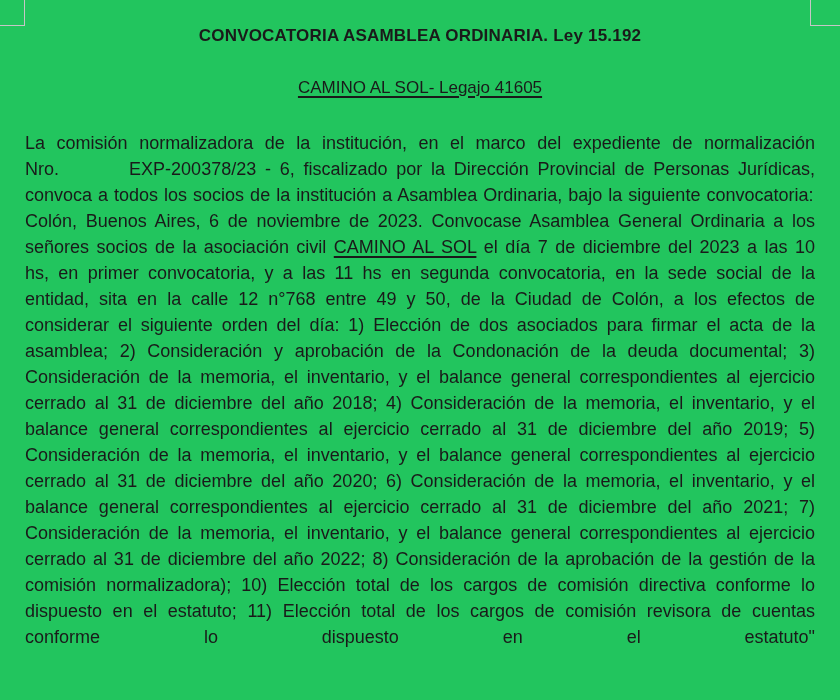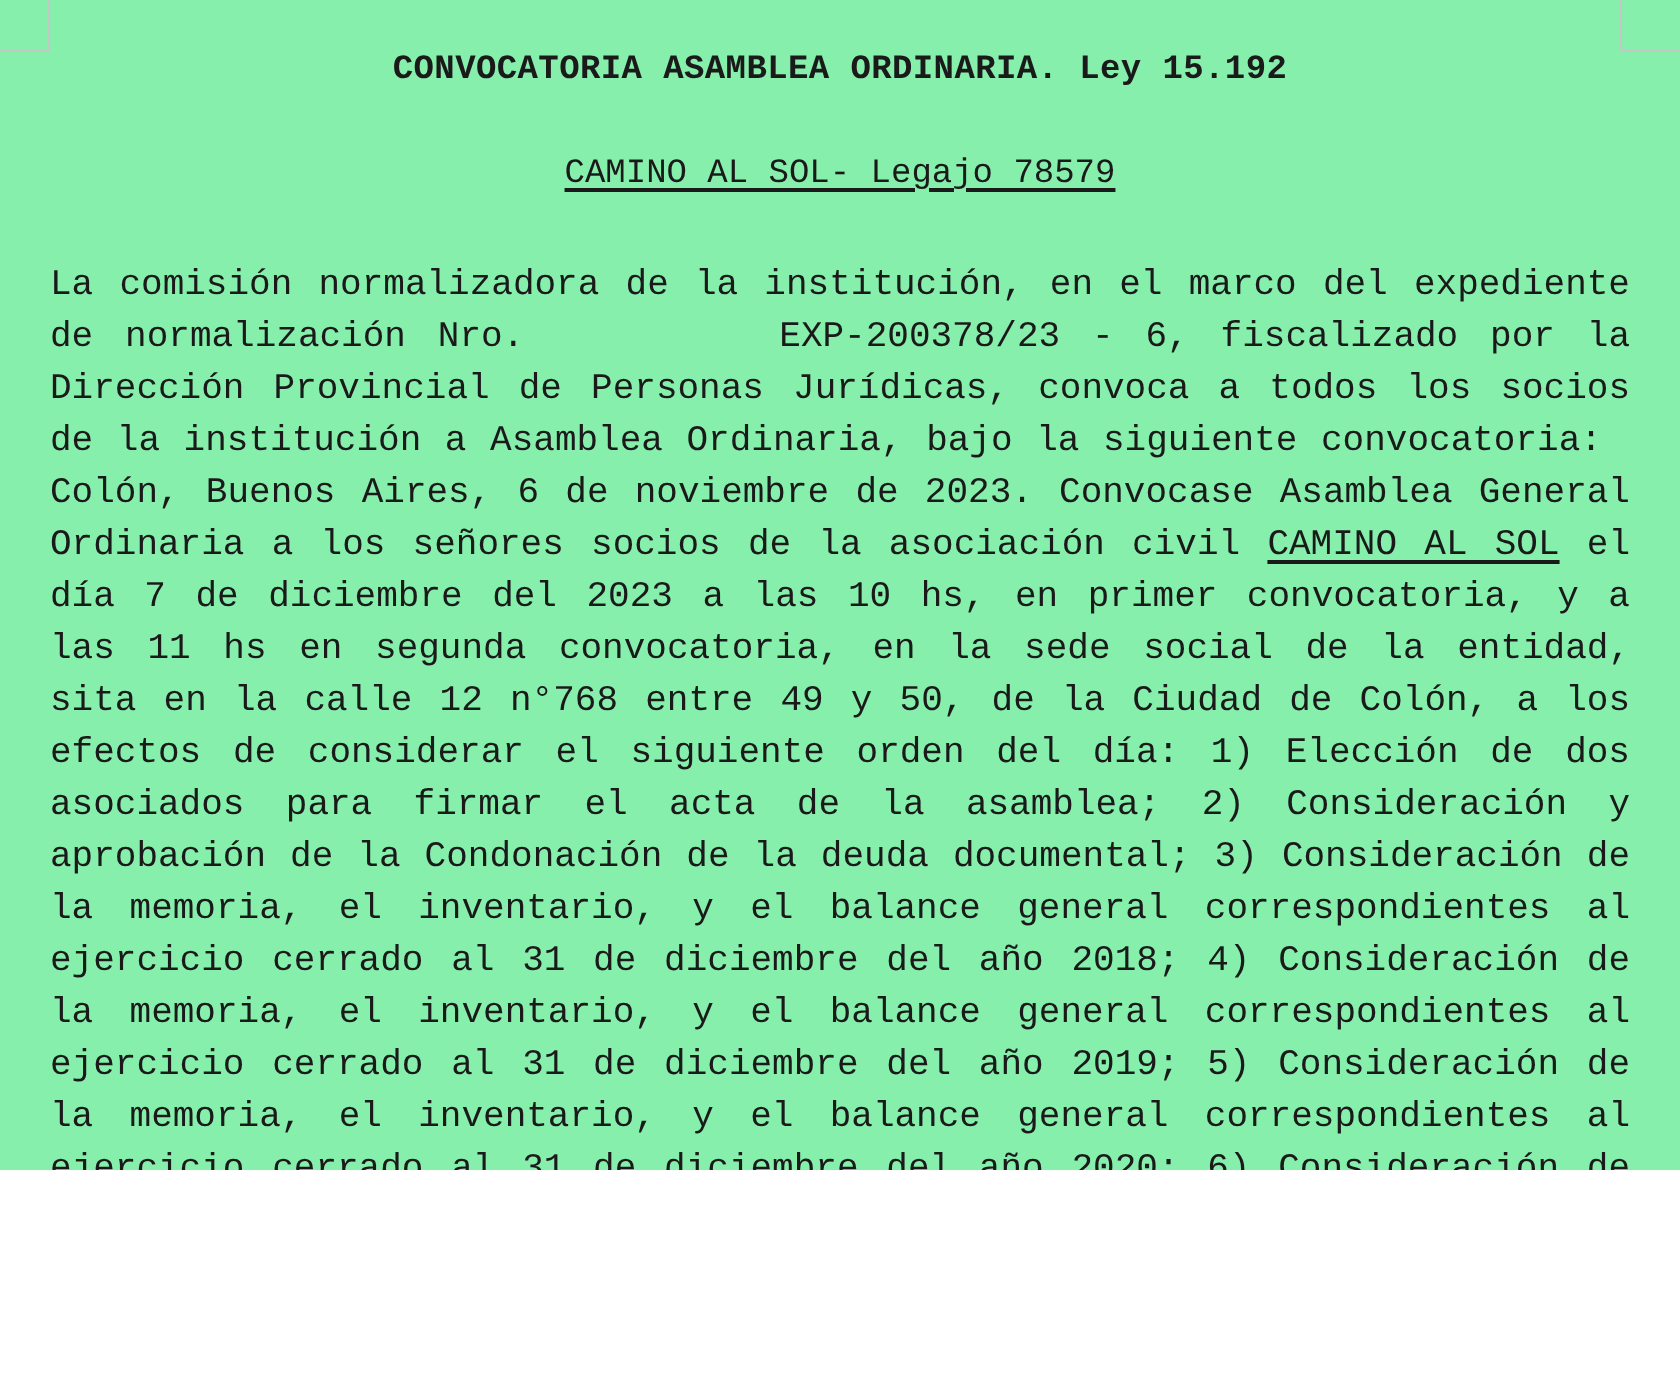--- a/index.html
+++ b/index.html
@@ -3,24 +3,24 @@
 <meta charset="utf-8">
 <style>
   html, body {
     margin: 0;
     padding: 0;
     background: #ffffff;
   }
   .page {
     position: relative;
     width: 840px;
-    height: 585px;
-    background: #86efac;
+    height: 700px;
+    background: #22c55e;
     overflow: hidden;
-    font-family: Liberation Mono, monospace;
+    font-family: Liberation Sans, sans-serif;
     color: #1a1a1a;
   }
   
   .gridmark { position: absolute; background: #c6c6c6; }
   .gm-left-v  { left: 24px;  top: 0;    width: 1px;  height: 26px; }
   .gm-left-h  { left: 0;     top: 25px; width: 25px; height: 1px; }
   .gm-right-v { left: 810px; top: 0;    width: 1px;  height: 26px; }
   .gm-right-h { left: 810px; top: 25px; width: 30px; height: 1px; }
 
   .doc {
@@ -69,21 +69,21 @@
 
   <div class="gridmark gm-left-v"></div>
   <div class="gridmark gm-left-h"></div>
   <div class="gridmark gm-right-v"></div>
   <div class="gridmark gm-right-h"></div>
 
   <div class="doc">
 
     <div class="title">CONVOCATORIA ASAMBLEA ORDINARIA. Ley 15.192</div>
 
-    <div class="subtitle"><span class="u">CAMINO AL SOL- Legajo 78579</span></div>
+    <div class="subtitle"><span class="u">CAMINO AL SOL- Legajo 41605</span></div>
 
     <div class="bodytext">
 
       <p class="para">La comisión normalizadora de la institución, en el marco del expediente de normalización Nro.&nbsp;&nbsp;&nbsp;&nbsp;&nbsp;&nbsp;&nbsp; EXP-200378/23 - 6, fiscalizado por la Dirección Provincial de Personas Jurídicas, convoca a todos los socios de la institución a Asamblea Ordinaria, bajo la siguiente convocatoria:</p>
 
       <p class="para justify-last"><span>Colón, Buenos Aires, 6 de noviembre de 2023. Convocase Asamblea General Ordinaria a los señores socios de la asociación civil </span><span class="u">CAMINO AL SOL</span><span> el día 7 de diciembre del 2023 a las 10 hs, en primer convocatoria, y a las 11 hs en segunda convocatoria, en la sede social de la entidad, sita en la calle 12 n°768 entre 49 y 50, de la Ciudad de Colón, a los efectos de considerar el siguiente orden del día: 1) Elección de dos asociados para firmar el acta de la asamblea; 2) Consideración y aprobación de la Condonación de la deuda documental; 3) Consideración de la memoria, el inventario, y el balance general correspondientes al ejercicio cerrado al 31 de diciembre del año 2018; 4) Consideración de la memoria, el inventario, y el balance general correspondientes al ejercicio cerrado al 31 de diciembre del año 2019; 5) Consideración de la memoria, el inventario, y el balance general correspondientes al ejercicio cerrado al 31 de diciembre del año 2020; 6) Consideración de la memoria, el inventario, y el balance general correspondientes al ejercicio cerrado al 31 de diciembre del año 2021; 7) Consideración de la memoria, el inventario, y el balance general correspondientes al ejercicio cerrado al 31 de diciembre del año 2022; 8) Consideración de la aprobación de la gestión de la comisión normalizadora); 10) Elección total de los cargos de comisión directiva conforme lo dispuesto en el estatuto; 11) Elección total de los cargos de comisión revisora de cuentas conforme lo dispuesto en el estatuto"</span></p>
 
     </div>
 
   </div>

